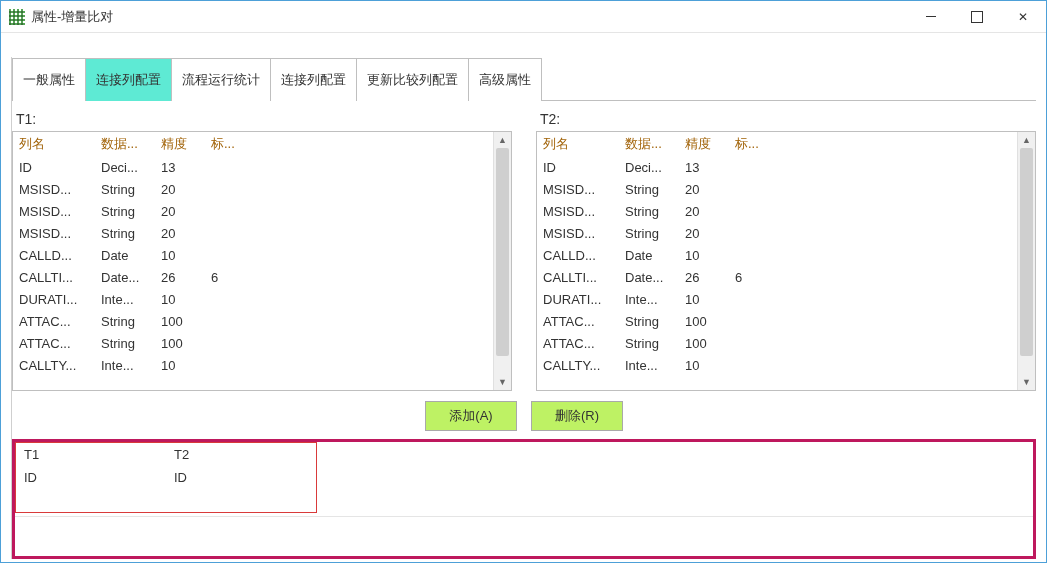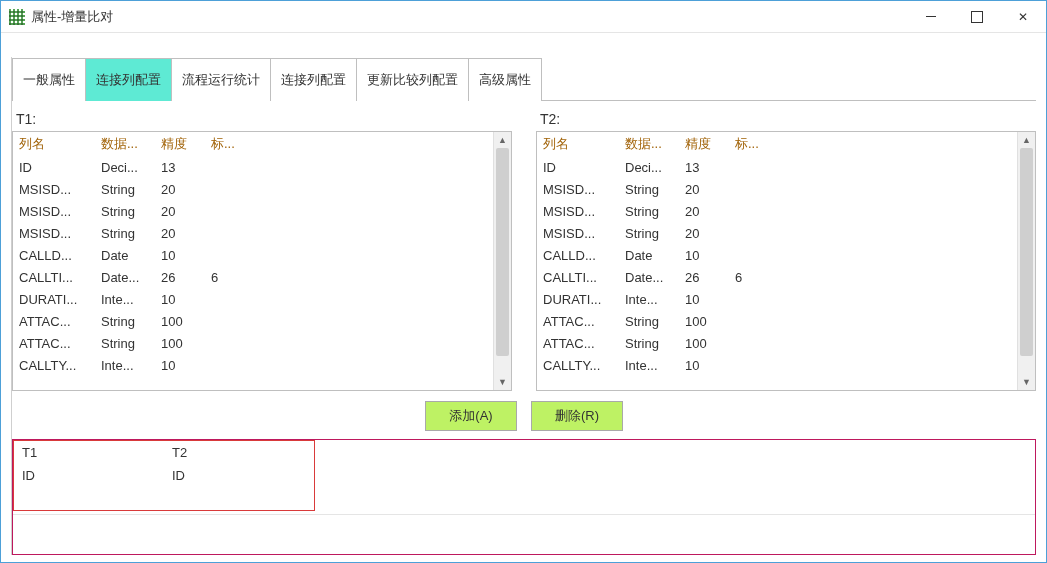--- a/index.html
+++ b/index.html
@@ -138,21 +138,21 @@
   .btn {
     min-width: 92px;
     padding: 5px 16px;
     border: 1px solid #a9a9a9;
     background: #bef264;
     font-size: 13px;
     text-align: center;
   }
 
   .result-table-wrap {
-    border: 1px solid #be185d;
+    border: 3px solid #be185d;
   }
   .result-highlight {
     border: 1px solid #d93a3a;
     display: inline-block;
   }
   .result-table {
     border-collapse: collapse;
   }
   .result-table td, .result-table th {
     text-align: left;

